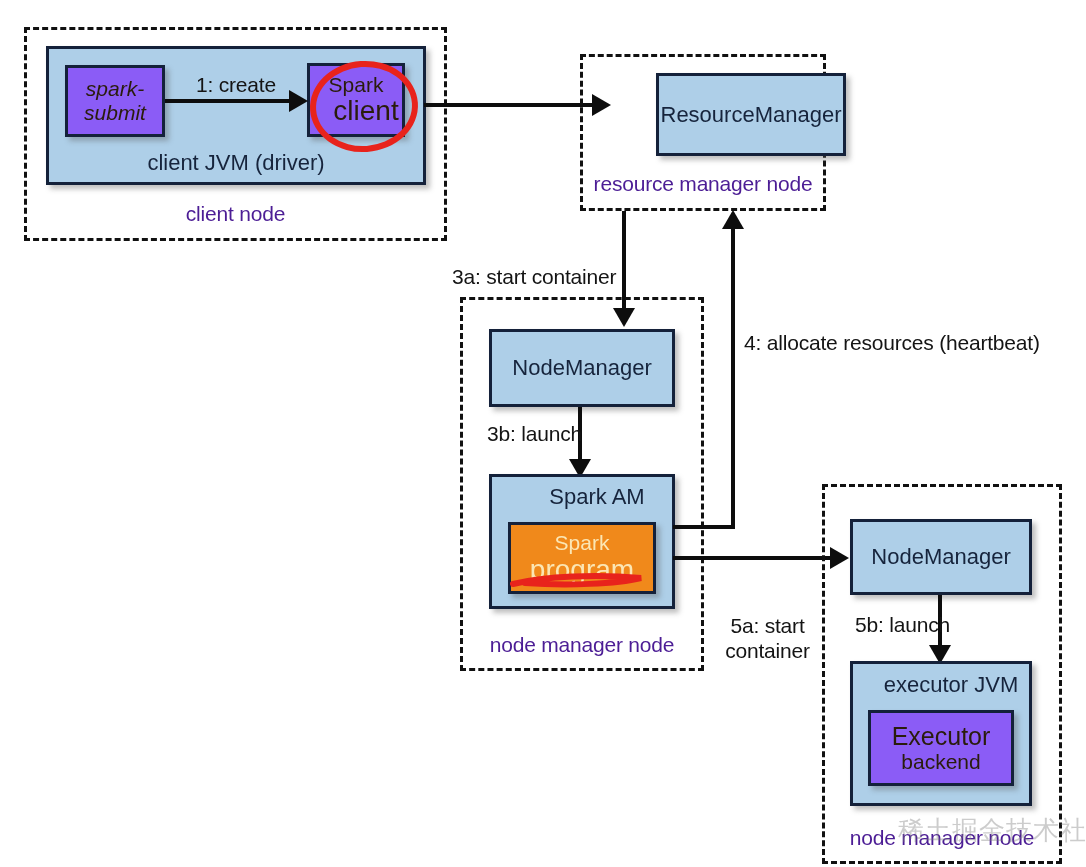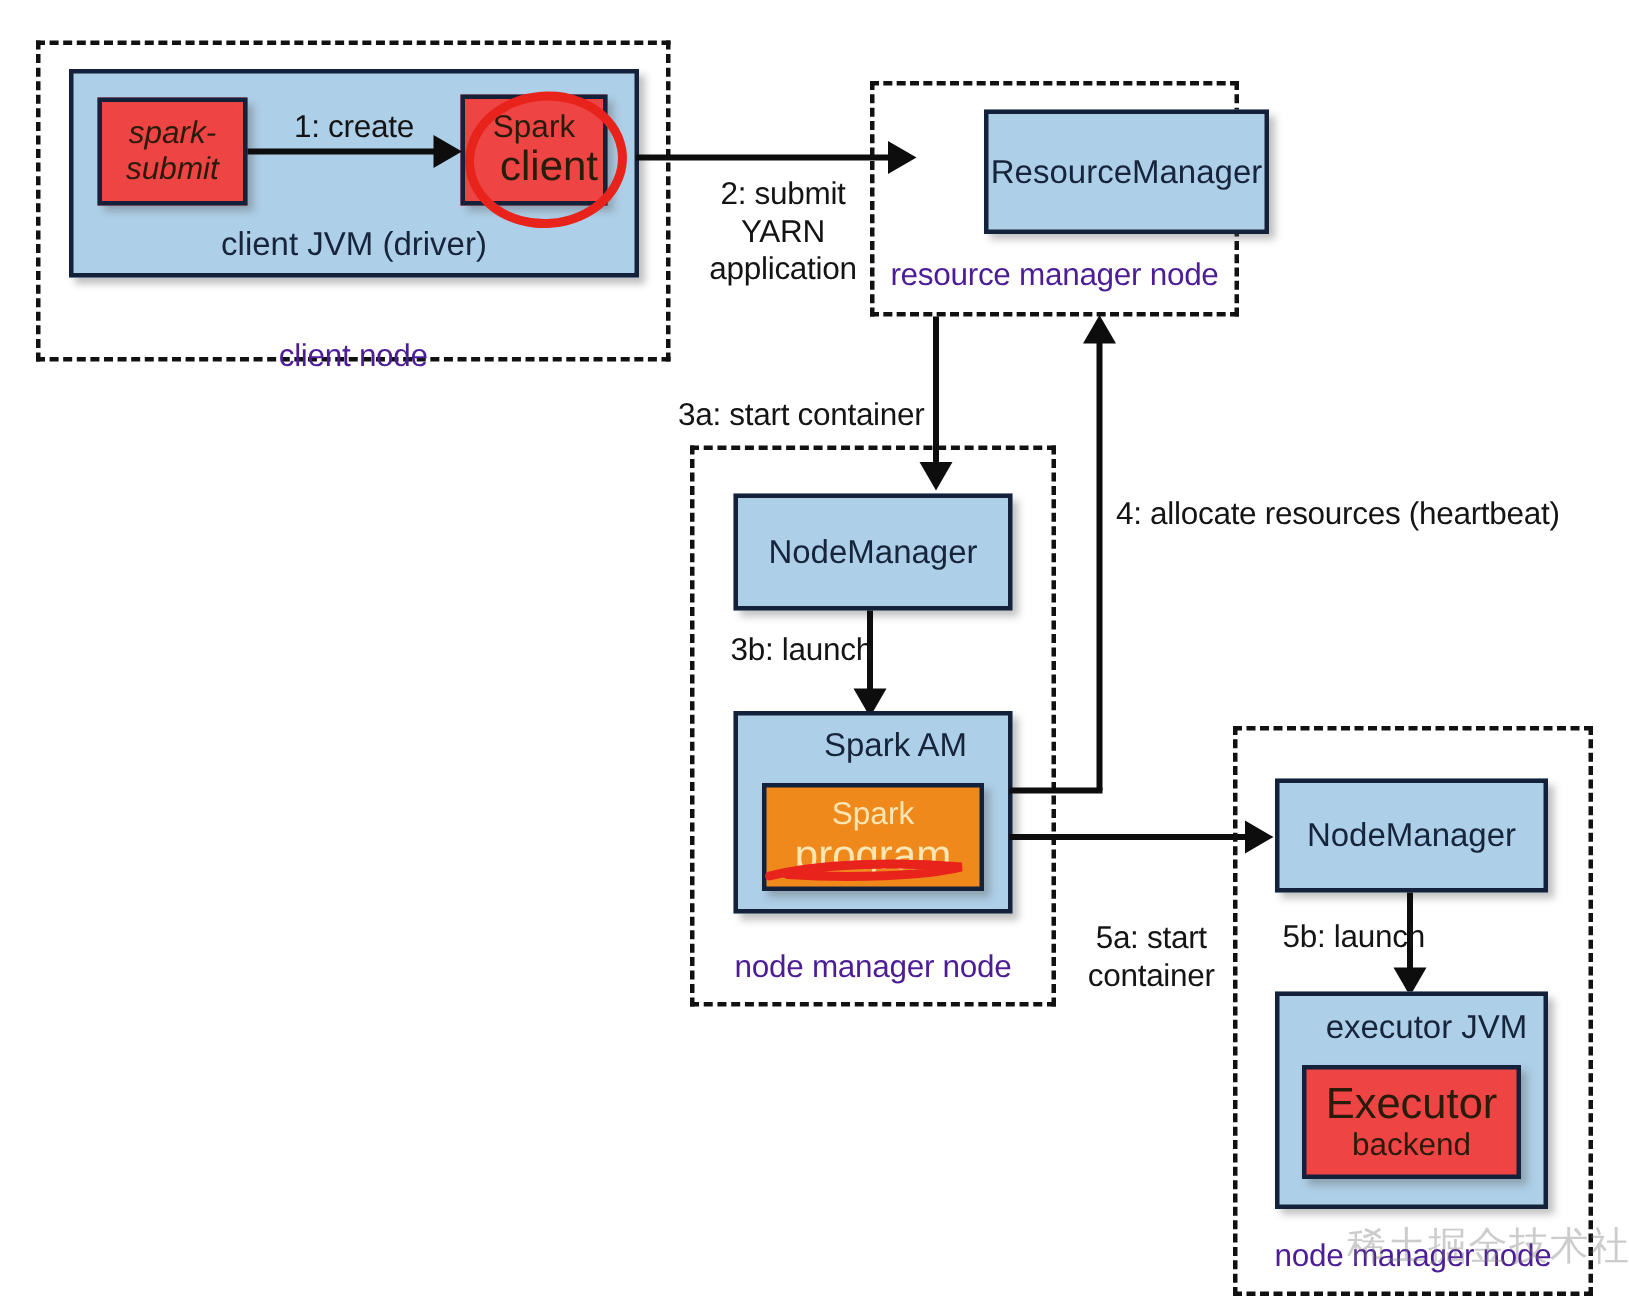--- a/index.html
+++ b/index.html
@@ -34,21 +34,21 @@
     position:absolute;
     box-sizing:border-box;
     border:3px solid #14213a;
     display:flex;
     align-items:center;
     justify-content:center;
     text-align:center;
     box-shadow:4px 4px 5px rgba(90,90,90,0.38);
   }
   .box-blue{ background:#aecfe8; color:#16243c; }
-  .box-tan { background:#ef4444; color:#2a1c0c; }
+  .box-tan { background:#8b5cf6; color:#2a1c0c; }
   .box-orange{ background:#f0891b; color:#fbe6b4; }
 
   .box-title{
     position:absolute;
     left:0; right:0;
     text-align:center;
     font-size:22px;
     color:#16243c;
     white-space:nowrap;
   }
@@ -91,21 +91,21 @@
   }
   .italic{ font-style:italic; }
   .stack{ display:block; }
 </style>
 </head>
 <body>
 
 <div id="canvas">
 
   <div class="node-zone" style="left:24px; top:27px; width:423px; height:214px;"></div>
-  <div class="zone-label" style="left:24px; top:202px; width:423px;margin-top:24px;">client node</div>
+  <div class="zone-label" style="left:24px; top:202px; width:423px;">client node</div>
 
   <div class="box box-blue" style="left:46px; top:46px; width:380px; height:139px;"></div>
   <div class="box-title" style="left:46px; top:150px; width:380px;">client JVM (driver)</div>
 
   <div class="box box-tan" style="left:65px; top:65px; width:100px; height:72px; flex-direction:column; line-height:1.12;">
     <span class="italic stack" style="font-size:21px;">spark-</span>
     <span class="italic stack" style="font-size:21px;">submit</span>
   </div>
 
   <div class="box box-tan" style="left:307px; top:63px; width:98px; height:74px; flex-direction:column; line-height:1.1;">
@@ -114,25 +114,20 @@
   </div>
 
   <div class="ink-ellipse" style="left:310px; top:61px; width:96px; height:79px;"></div>
 
   <div class="ln ln-h" style="left:165px; top:99px; width:126px;"></div>
   <div class="arrow arrow-r" style="left:289px; top:90px;"></div>
   <div class="lbl" style="left:196px; top:73px;">1: create</div>
 
   <div class="ln ln-h" style="left:424px; top:103px; width:176px;"></div>
   <div class="arrow arrow-r" style="left:592px; top:94px;"></div>
-  <div class="lbl center" style="left:452px; top:118px; width:140px;">
-    <span class="stack">2: submit</span>
-    <span class="stack">YARN</span>
-    <span class="stack">application</span>
-  </div>
 
   <div class="node-zone" style="left:580px; top:54px; width:246px; height:157px;"></div>
   <div class="zone-label" style="left:580px; top:172px; width:246px;">resource manager node</div>
 
   <div class="box box-blue" style="left:608px; top:73px; width:190px; height:83px;margin-left:48px;">
     <span style="font-size:22px;">ResourceManager</span>
   </div>
 
   <div class="ln ln-v" style="left:622px; top:211px; width:4px; height:104px;"></div>
   <div class="arrow arrow-d" style="left:613px; top:308px;"></div>
@@ -182,17 +177,17 @@
   </div>
 
   <div class="ln ln-v" style="left:938px; top:595px; width:4px; height:58px;"></div>
   <div class="arrow arrow-d" style="left:929px; top:645px;"></div>
   <div class="lbl" style="left:855px; top:613px;">5b: launch</div>
 
   <div class="box box-blue" style="left:850px; top:661px; width:182px; height:145px;"></div>
   <div class="box-title" style="left:850px; top:672px; width:202px;">executor JVM</div>
 
   <div class="box box-tan" style="left:868px; top:710px; width:146px; height:76px; flex-direction:column; line-height:1.12;">
-    <span class="stack" style="font-size:29px;">Executor</span>
+    <span class="stack" style="font-size:25px;">Executor</span>
     <span class="stack" style="font-size:21px;">backend</span>
   </div>
 
 </div>
 
 </body></html>

